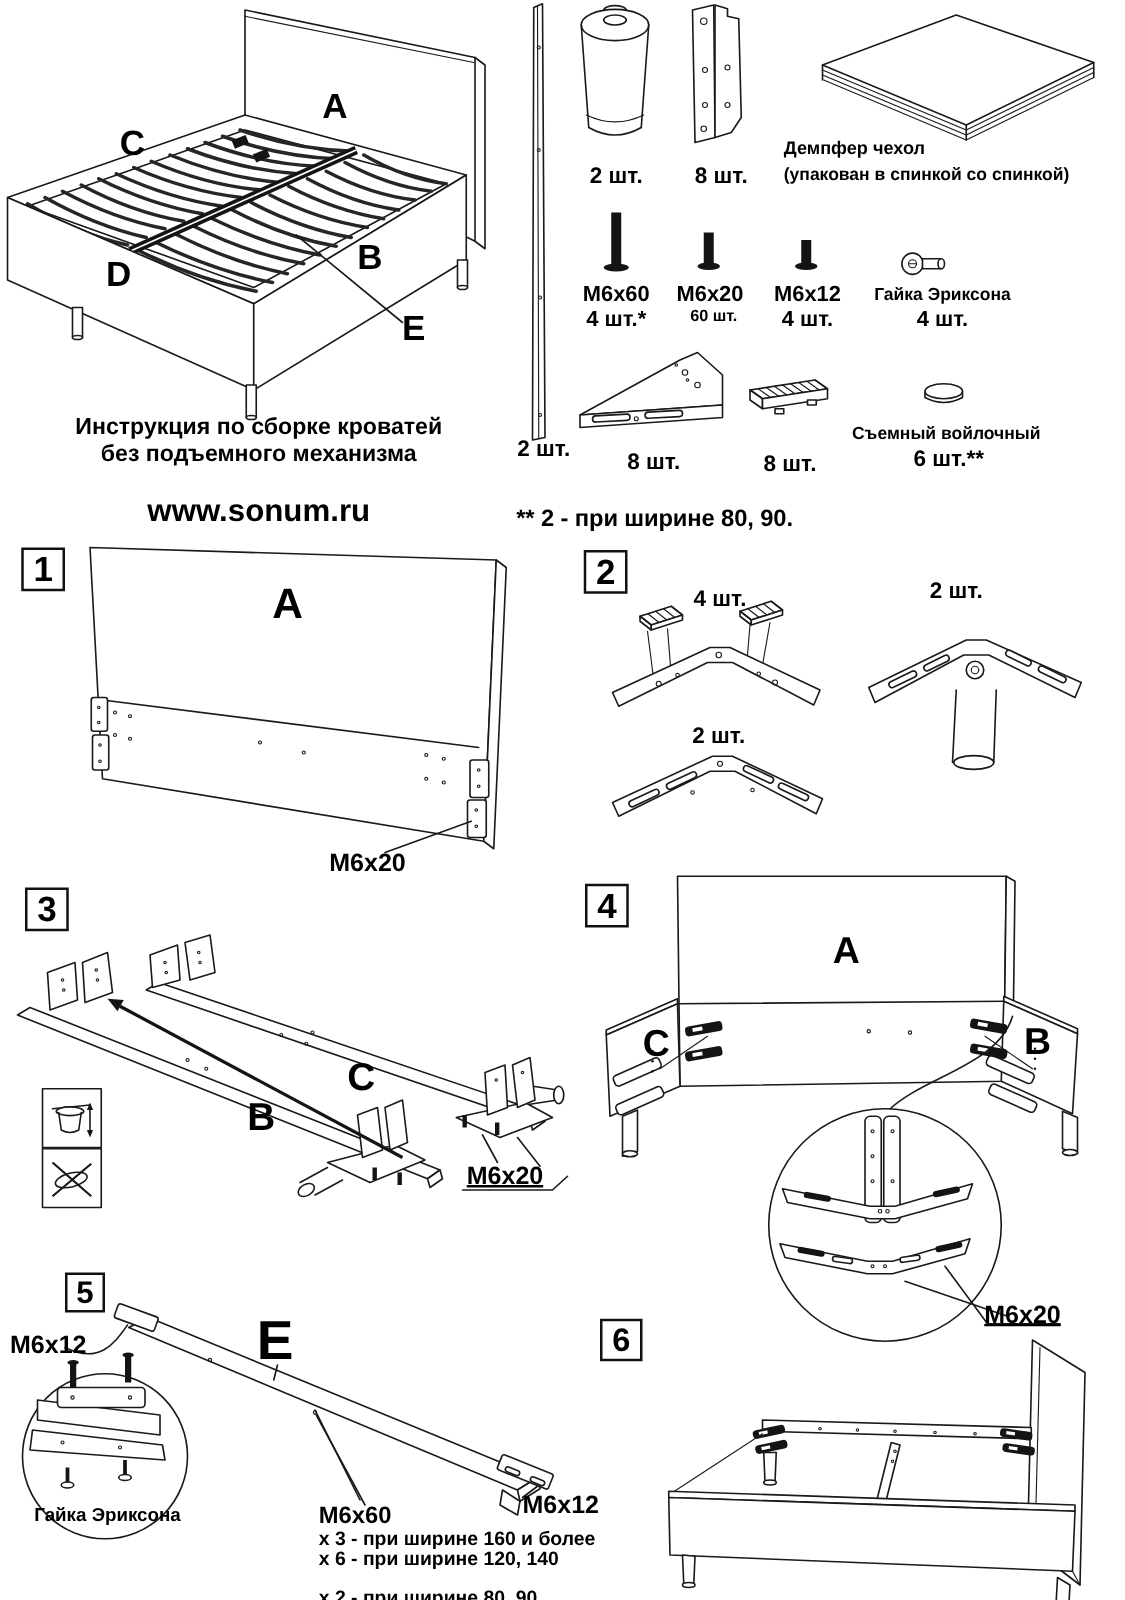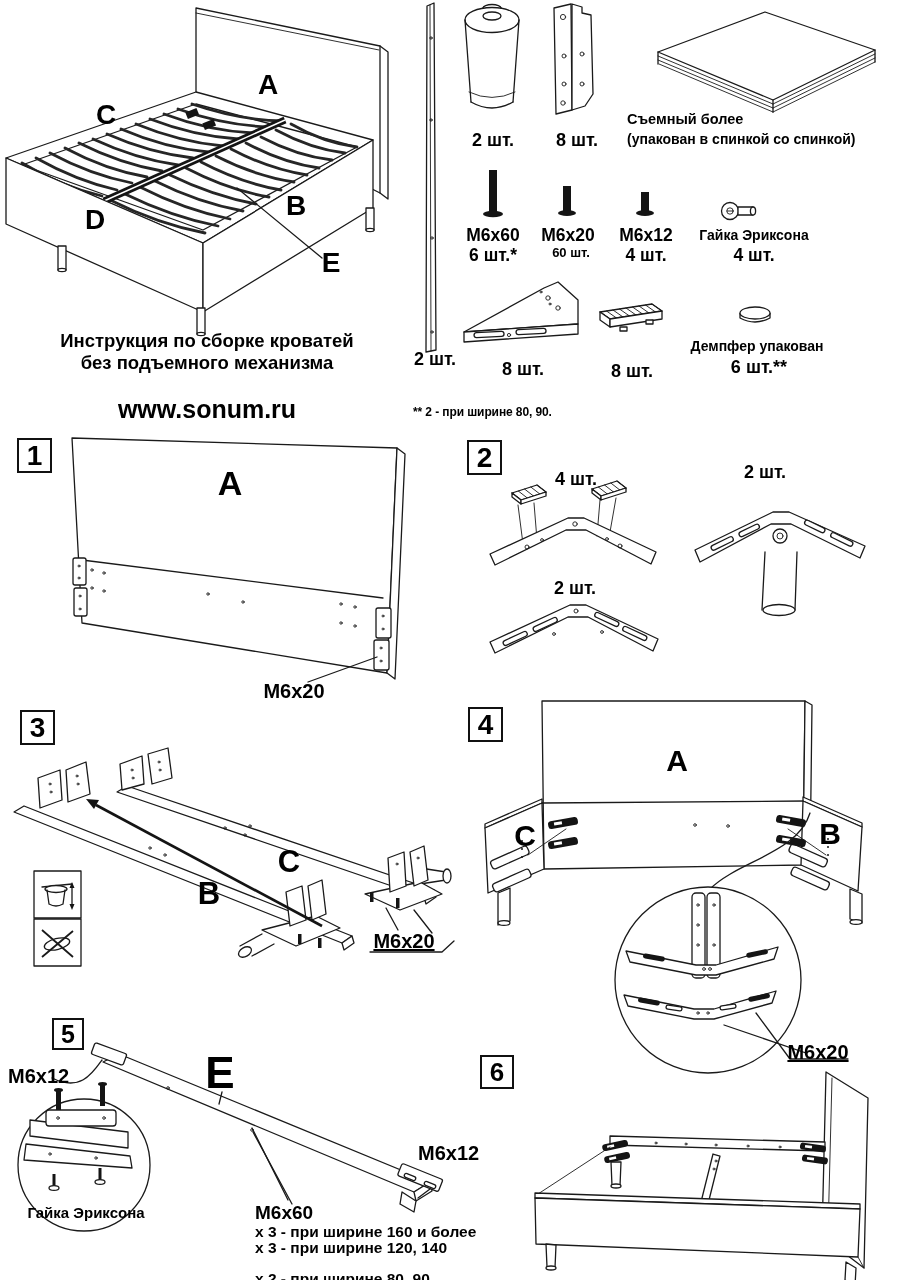--- a/index.html
+++ b/index.html
@@ -424,38 +424,38 @@
   <div class="lbl c" style="left:296px;top:191px;font-size:28px">B</div>
   <div class="lbl c" style="left:331px;top:248px;font-size:28px">E</div>
 
   <div class="lbl c" style="left:207px;top:331px;font-size:18.5px">Инструкция по сборке кроватей</div>
   <div class="lbl c" style="left:207px;top:353px;font-size:18.5px">без подъемного механизма</div>
   <div class="lbl c" style="left:207px;top:396px;font-size:25px">www.sonum.ru</div>
 
   <div class="lbl c" style="left:435px;top:350px;font-size:18px">2 шт.</div>
   <div class="lbl c" style="left:493px;top:131px;font-size:18px">2 шт.</div>
   <div class="lbl c" style="left:577px;top:131px;font-size:18px">8 шт.</div>
-  <div class="lbl" style="left:627px;top:112px;font-size:14.5px">Съемный более</div>
+  <div class="lbl" style="left:627px;top:112px;font-size:14.5px">Демпфер чехол</div>
   <div class="lbl" style="left:627px;top:132px;font-size:14px">(упакован в спинкой со спинкой)</div>
 
   <div class="lbl c" style="left:493px;top:226px;font-size:17.5px">М6х60</div>
-  <div class="lbl c" style="left:493px;top:246px;font-size:17.5px">6 шт.*</div>
+  <div class="lbl c" style="left:493px;top:246px;font-size:17.5px">4 шт.*</div>
   <div class="lbl c" style="left:568px;top:226px;font-size:17.5px">М6х20</div>
   <div class="lbl c" style="left:571px;top:246px;font-size:13px">60 шт.</div>
   <div class="lbl c" style="left:646px;top:226px;font-size:17.5px">М6х12</div>
   <div class="lbl c" style="left:646px;top:246px;font-size:17.5px">4 шт.</div>
   <div class="lbl c" style="left:754px;top:228px;font-size:14px">Гайка Эриксона</div>
   <div class="lbl c" style="left:754px;top:246px;font-size:17.5px">4 шт.</div>
 
   <div class="lbl c" style="left:523px;top:360px;font-size:18px">8 шт.</div>
   <div class="lbl c" style="left:632px;top:362px;font-size:18px">8 шт.</div>
-  <div class="lbl c" style="left:757px;top:339px;font-size:14px">Демпфер упакован</div>
+  <div class="lbl c" style="left:757px;top:339px;font-size:14px">Съемный войлочный</div>
   <div class="lbl c" style="left:759px;top:358px;font-size:18px">6 шт.**</div>
 
-  <div class="lbl" style="left:413px;top:406px;font-size:12px;letter-spacing:-0.1px">** 2 - при ширине 80, 90.</div>
+  <div class="lbl" style="left:413px;top:406px;font-size:19px;letter-spacing:-0.1px">** 2 - при ширине 80, 90.</div>
 
   <div class="stepnum" style="left:17px;top:438px;width:35px;height:35px;font-size:28px">1</div>
   <div class="stepnum" style="left:467px;top:440px;width:35px;height:35px;font-size:28px">2</div>
   <div class="stepnum" style="left:20px;top:710px;width:35px;height:35px;font-size:28px">3</div>
   <div class="stepnum" style="left:468px;top:707px;width:35px;height:35px;font-size:28px">4</div>
   <div class="stepnum" style="left:52px;top:1018px;width:32px;height:32px;font-size:25px">5</div>
   <div class="stepnum" style="left:480px;top:1055px;width:34px;height:34px;font-size:26px">6</div>
 
   <div class="lbl c" style="left:230px;top:466px;font-size:34px">A</div>
   <div class="lbl c" style="left:294px;top:681px;font-size:20px">M6x20</div>
@@ -471,17 +471,17 @@
   <div class="lbl c" style="left:677px;top:745px;font-size:30px">A</div>
   <div class="lbl c" style="left:525px;top:820px;font-size:30px">C</div>
   <div class="lbl c" style="left:830px;top:818px;font-size:30px">B</div>
   <div class="lbl c u" style="left:818px;top:1042px;font-size:20px">M6x20</div>
 
   <div class="lbl" style="left:8px;top:1066px;font-size:20px">М6х12</div>
   <div class="lbl c" style="left:220px;top:1050px;font-size:44px">E</div>
   <div class="lbl c" style="left:86px;top:1205px;font-size:15px">Гайка Эриксона</div>
   <div class="lbl" style="left:255px;top:1203px;font-size:19px">М6х60</div>
   <div class="lbl" style="left:255px;top:1224px;font-size:15.5px">х 3 - при ширине 160 и более</div>
-  <div class="lbl" style="left:255px;top:1240px;font-size:15.5px">х 3 - при ширине 120, 140</div>
+  <div class="lbl" style="left:255px;top:1240px;font-size:15.5px">х 6 - при ширине 120, 140</div>
   <div class="lbl" style="left:255px;top:1271px;font-size:15.5px">х 2 - при ширине 80, 90</div>
-  <div class="lbl" style="left:418px;top:1143px;font-size:20px">M6x12</div>
+  <div class="lbl" style="left:418px;top:1194px;font-size:20px">M6x12</div>
 
 </div>
 
 </body></html>

